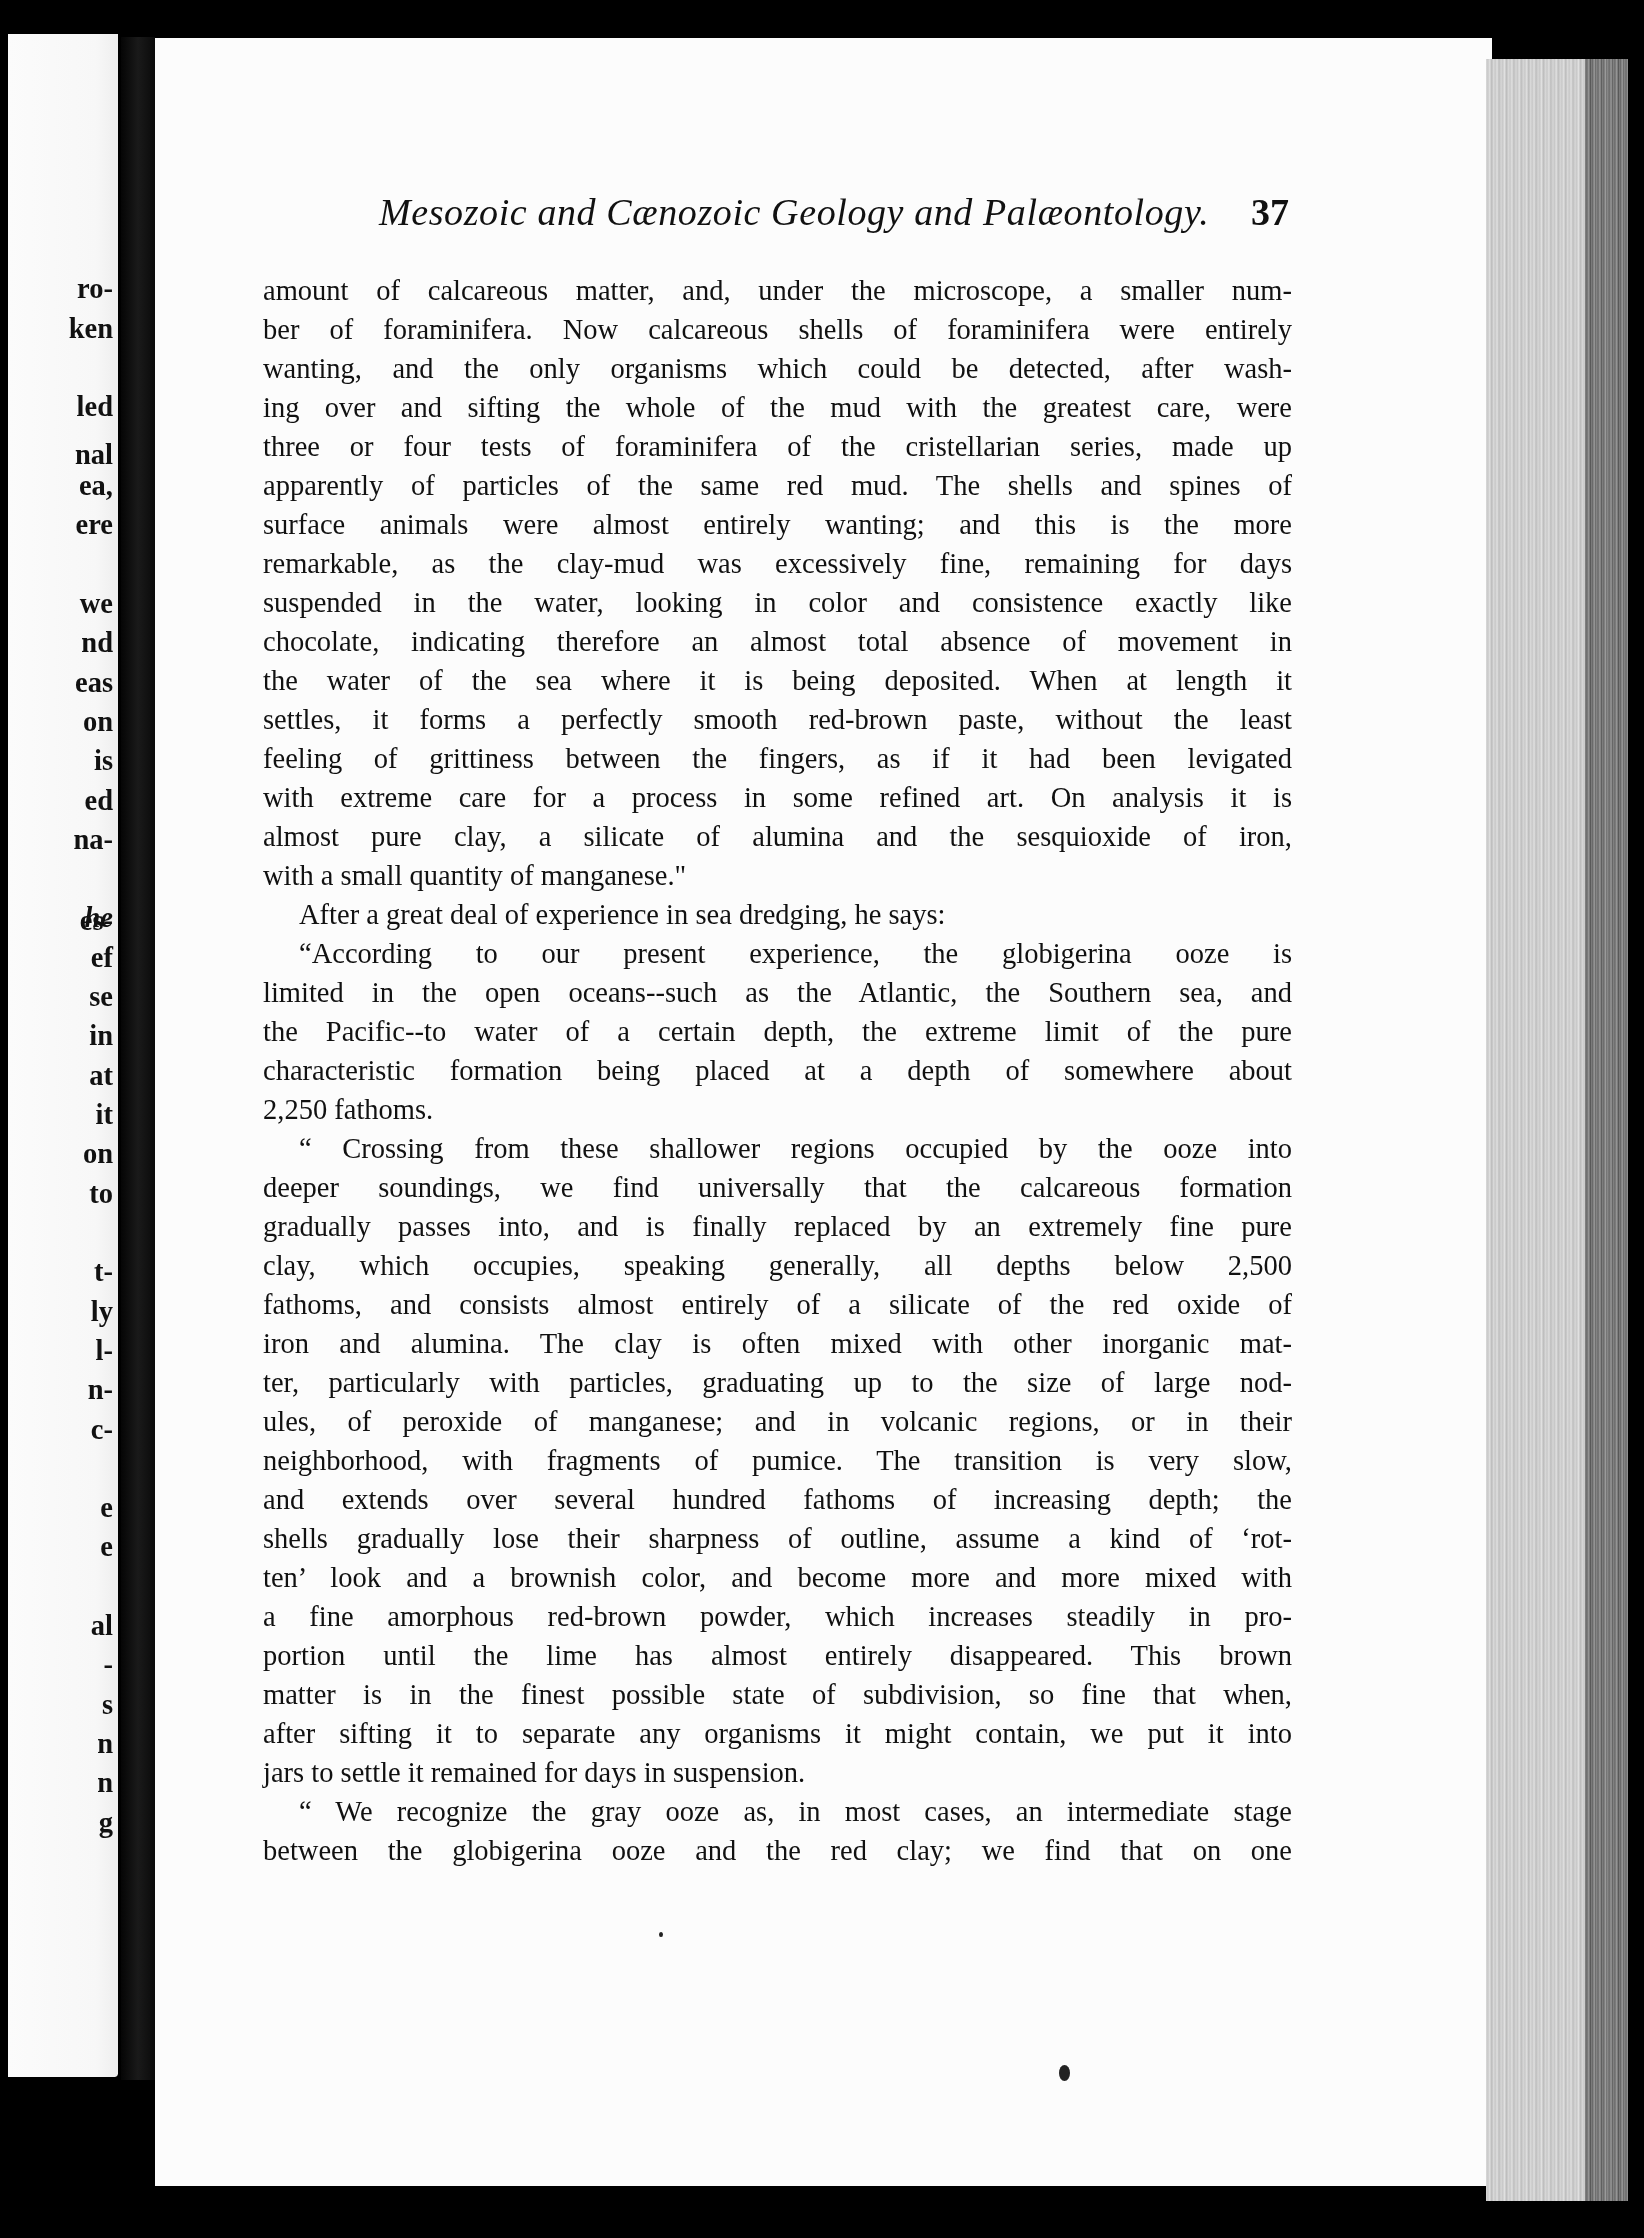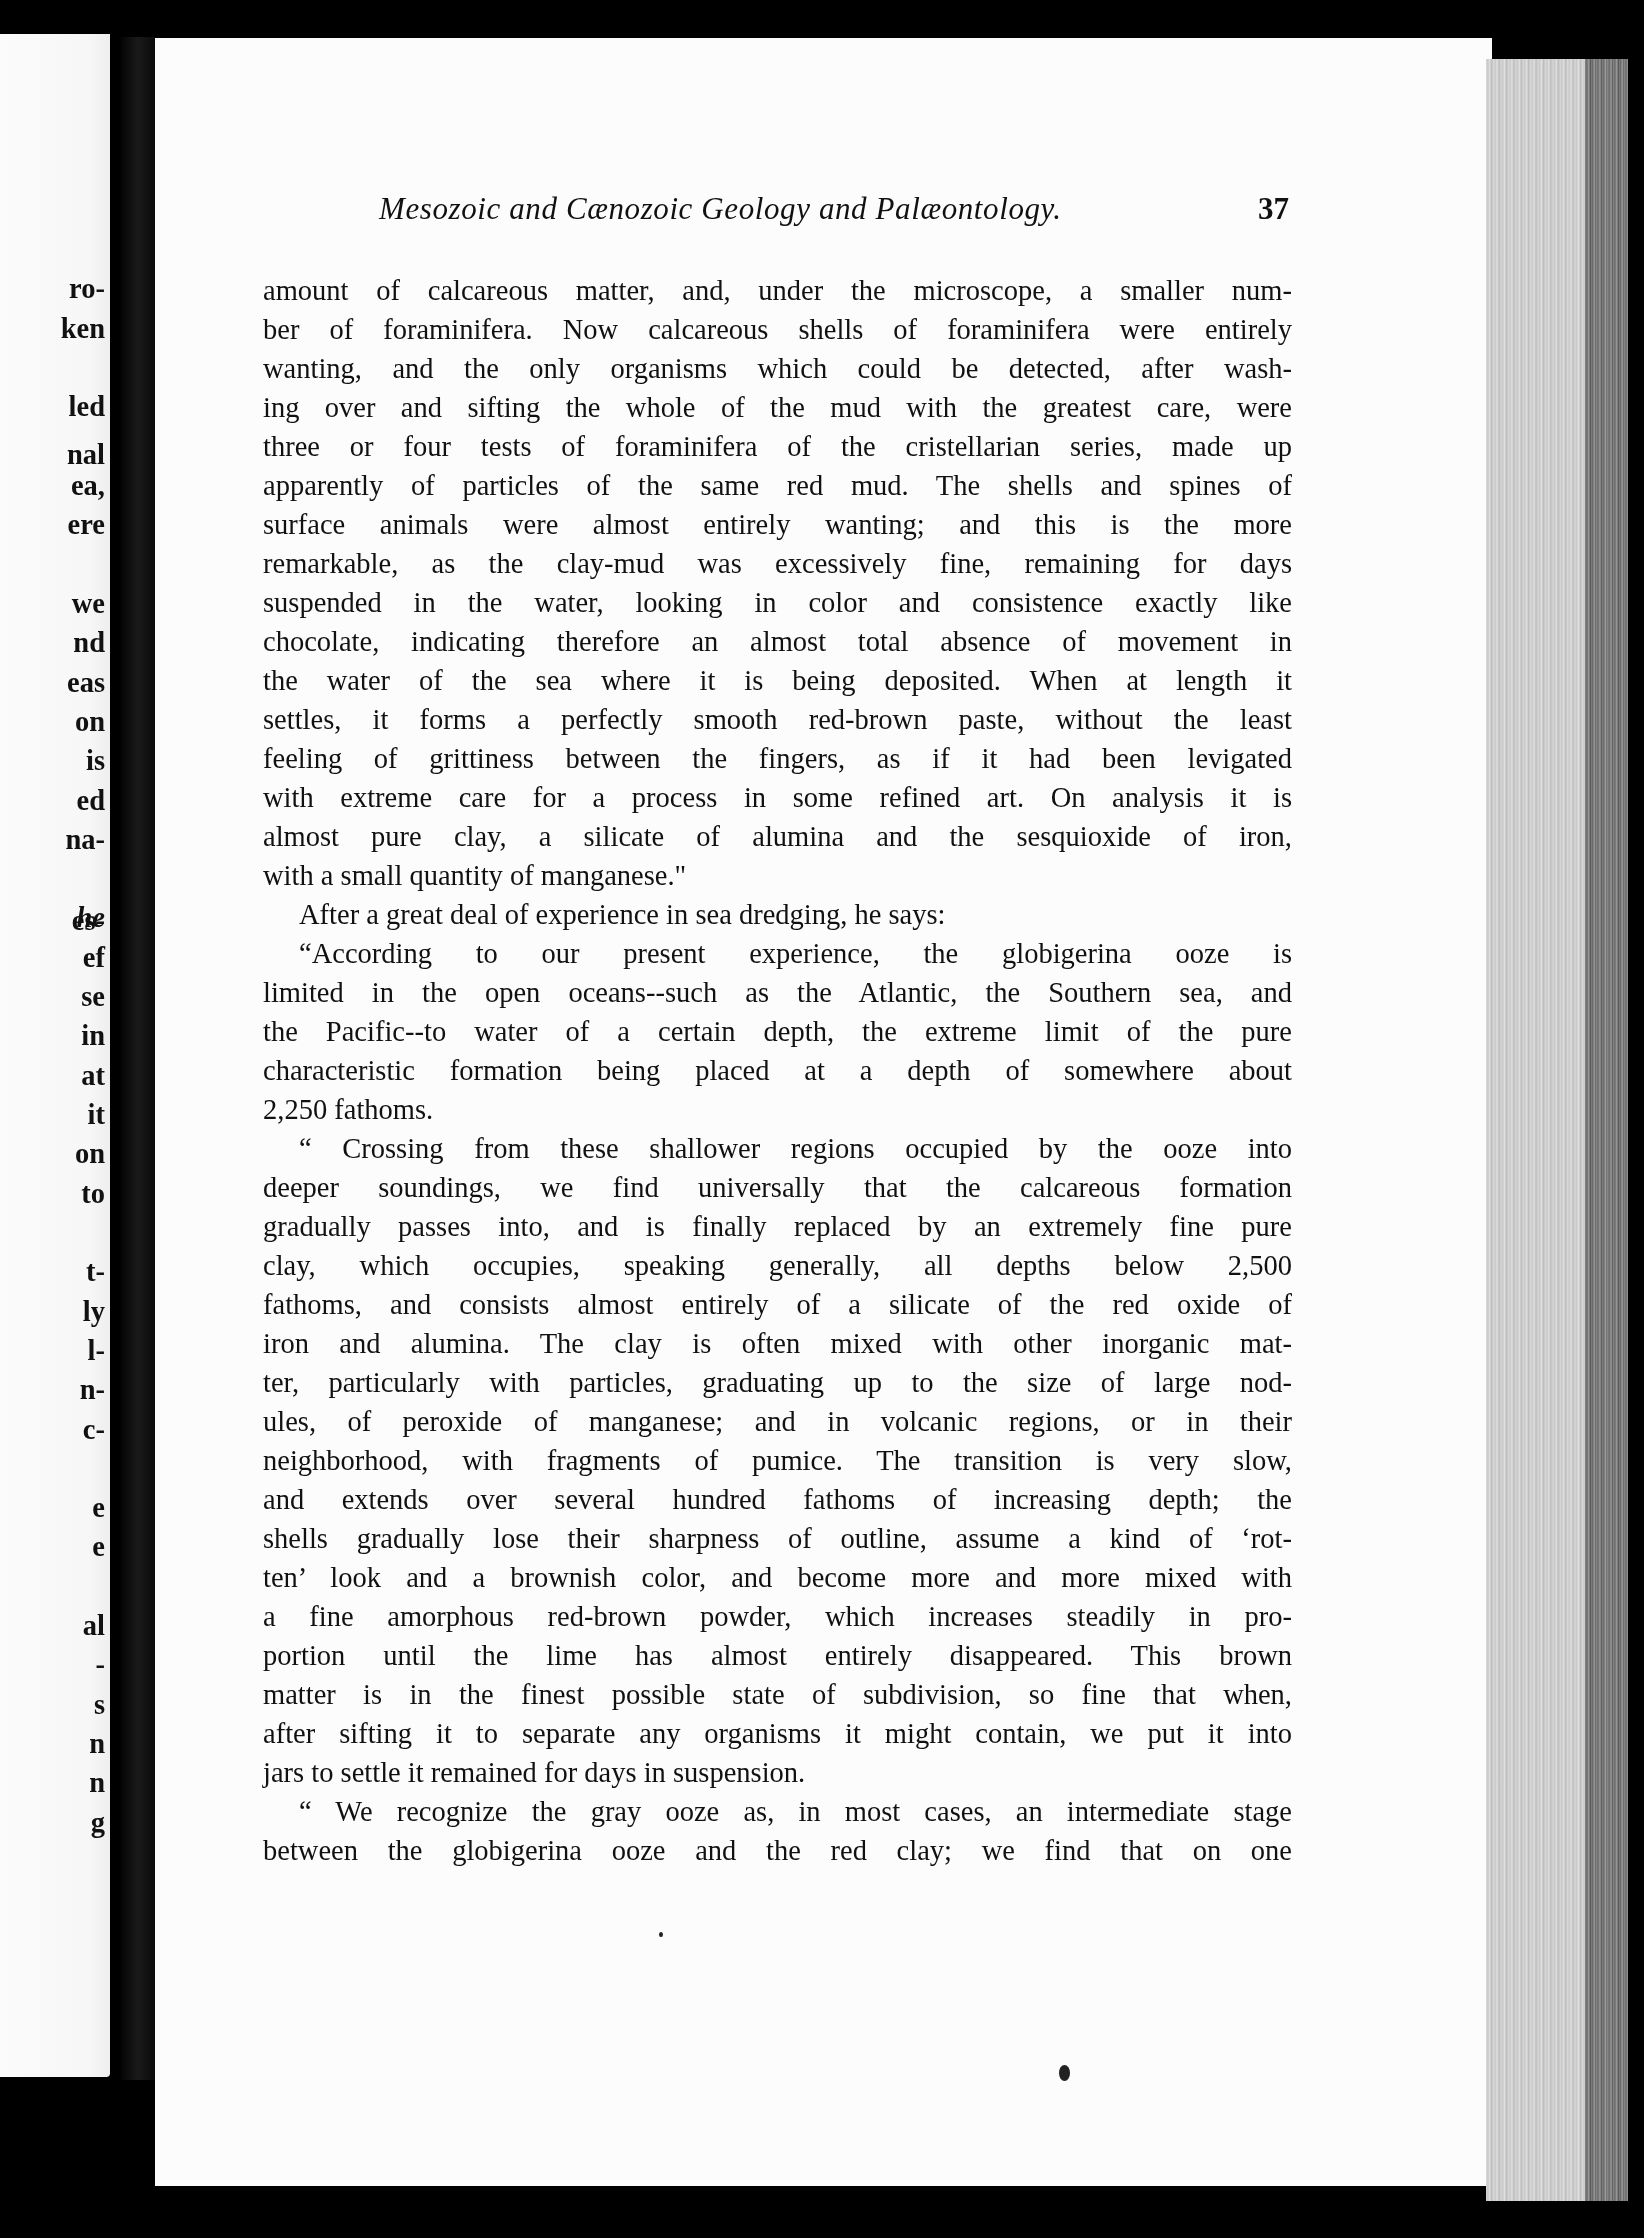--- a/index.html
+++ b/index.html
@@ -5,21 +5,21 @@
   html, body { margin: 0; padding: 0; }
   body {
     width: 1644px; height: 2239px;
     background: #000;
     position: relative;
     overflow: hidden;
     font-family: "Liberation Serif", "DejaVu Serif", serif;
     color: #111;
   }
   .left-page {
-    position: absolute; left: 0; top: 34px; width: 110px; height: 2043px;
+    position: absolute; left: 8px; top: 34px; width: 110px; height: 2043px;
     background: linear-gradient(90deg, #fbfbfb 0%, #f7f7f7 80%, #eeeeee 100%);
     border-bottom-right-radius: 3.7px;
   }
   .left-frag {
     position: absolute; right: 5px;
     font-size: 28.5px; line-height: 1; font-weight: bold;
     color: #111; text-align: right; white-space: nowrap;
   }
   .gutter {
     position: absolute; left: 121px; top: 37px; width: 34px; height: 2043px;
@@ -32,21 +32,21 @@
   .page-edges {
     position: absolute; left: 1486px; top: 59px; width: 142px; height: 2142px;
     background: repeating-linear-gradient(90deg, #d9d9d9 0px, #c8c8c8 1.9px, #e0e0e0 3.7px, #bdbdbd 5.6px, #d2d2d2 7.4px);
   }
   .page-edges::after {
     content: ""; position: absolute; right: 0; top: 0; width: 43px; height: 100%;
     background: repeating-linear-gradient(90deg, #888 0px, #6a6a6a 1.9px, #9a9a9a 3.7px, #555 5.6px);
   }
   .running-head {
     position: absolute; left: 379px; top: 193px; width: 910px;
-    font-size: 31px; line-height: 1;
+    font-size: 38px; line-height: 1;
   }
   .running-head .title { font-style: italic; letter-spacing: 0.6px; }
   .running-head .folio { position: absolute; right: 0; top: 0; font-weight: bold; margin-left: 24px; }
   .body-text {
     position: absolute; left: 263px; top: 271px; width: 1029px;
   }
   .line {
     height: 39px; font-size: 28.5px; line-height: 39px;
     white-space: nowrap; text-align: justify; text-align-last: justify;
   }

